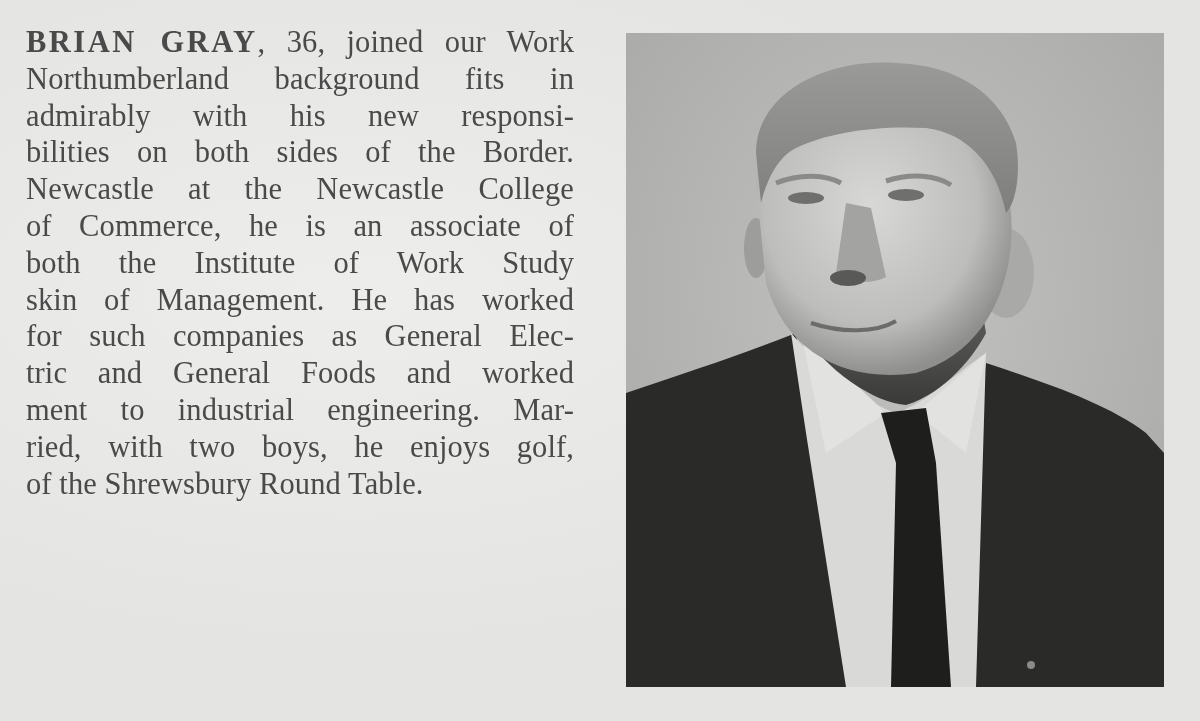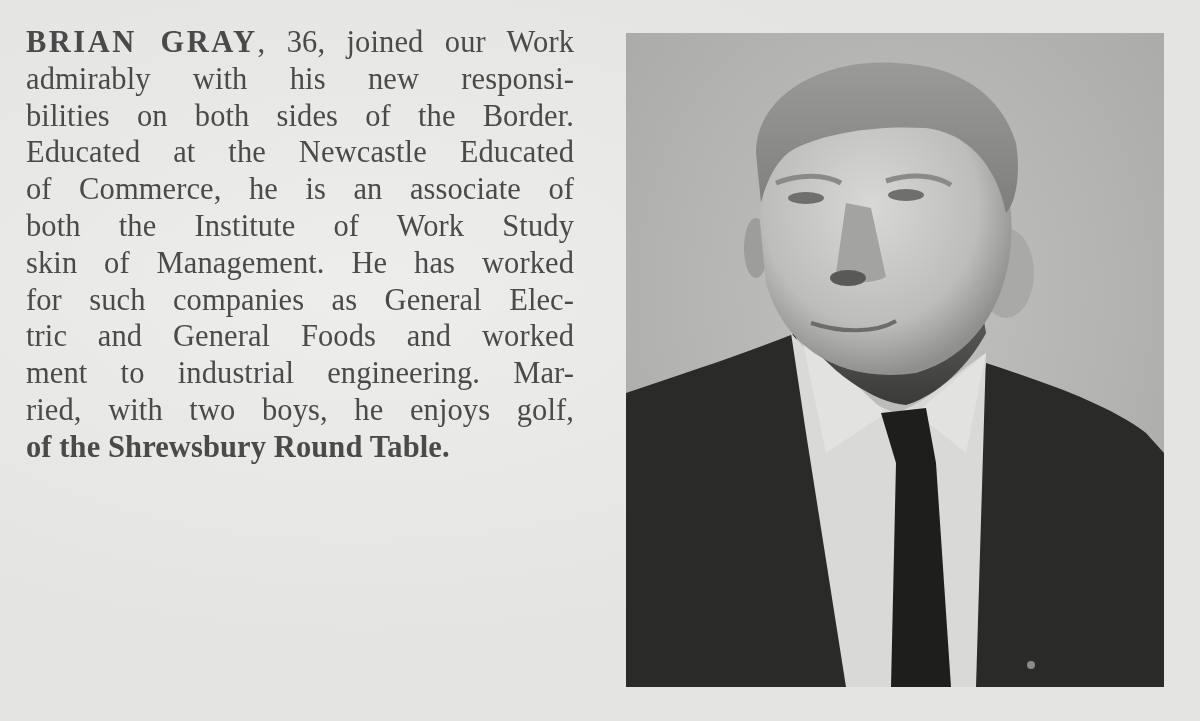--- a/index.html
+++ b/index.html
@@ -33,21 +33,20 @@
       letter-spacing: 0.1px;
     }
     .bio .line {
       display: block;
       white-space: nowrap;
       text-align: justify;
       text-align-last: justify;
     }
     .bio .line.last {
       text-align-last: left;
-      font-weight: bold;
     }
     .bio .name {
       letter-spacing: 2.5px;
     }
     .photo {
       position: absolute;
       left: 626px;
       top: 33px;
       width: 538px;
       height: 654px;
@@ -65,23 +64,24 @@
       height: 100%;
     }
   </style>
 </head>
 <body>
 
 <div class="page">
 
   <div class="bio">
     <span class="line"><b class="name">BRIAN GRAY</b><span>, 36, joined our Work</span></span>
+    <span class="line">Northumberland background fits in</span>
     <span class="line">admirably with his new responsi-</span>
     <span class="line">bilities on both sides of the Border.</span>
-    <span class="line">Educated at the Newcastle Educated</span>
+    <span class="line">Newcastle at the Newcastle College</span>
     <span class="line">of Commerce, he is an associate of</span>
     <span class="line">both the Institute of Work Study</span>
     <span class="line">skin of Management. He has worked</span>
     <span class="line">for such companies as General Elec-</span>
     <span class="line">tric and General Foods and worked</span>
     <span class="line">ment to industrial engineering. Mar-</span>
     <span class="line">ried, with two boys, he enjoys golf,</span>
     <span class="line last">of the Shrewsbury Round Table.</span>
   </div>
 

